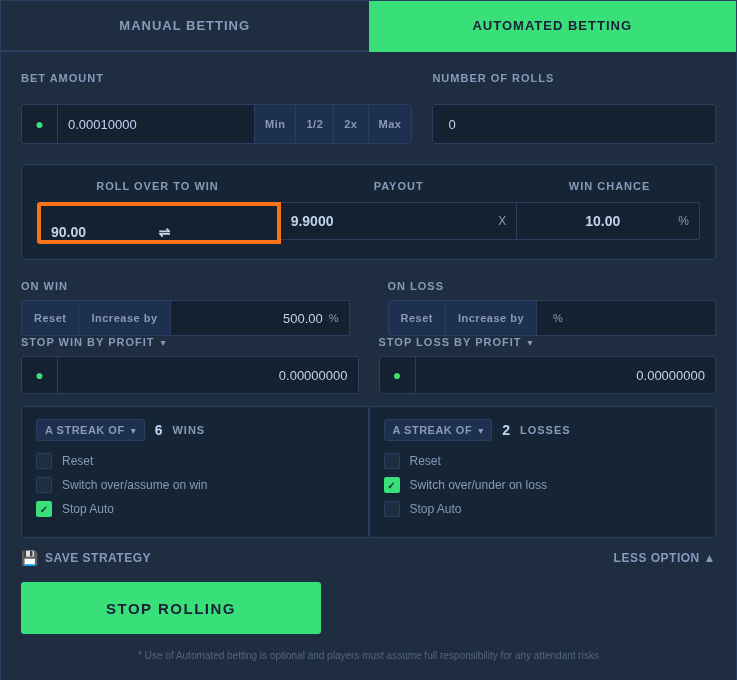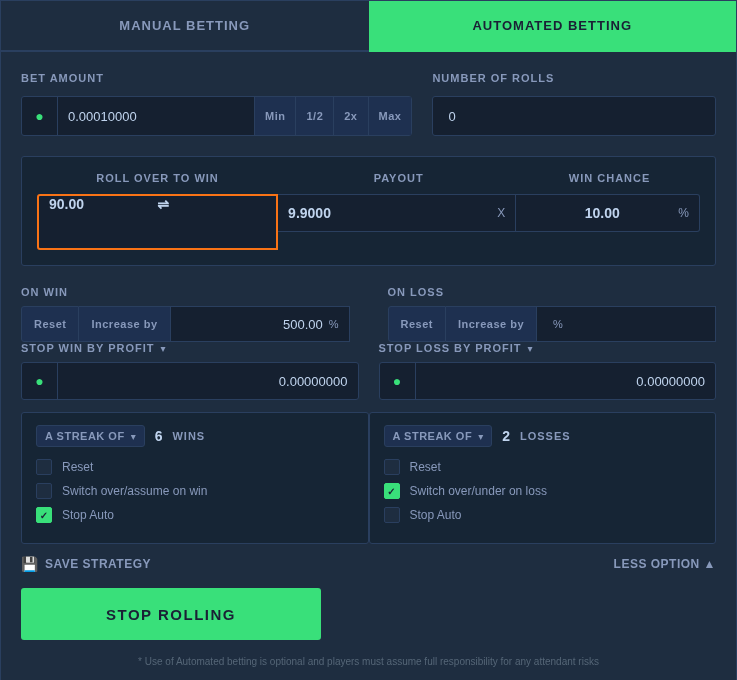--- a/index.html
+++ b/index.html
@@ -42,21 +42,21 @@
     
     .main-content {
       padding: 20px;
     }
     
     .section-label {
       font-size: 11px;
       font-weight: bold;
       color: #8899bb;
       letter-spacing: 1px;
-      margin-bottom: 12px;
+      margin-bottom: 20px;
     }
     
     .bet-row {
       display: flex;
       gap: 20px;
       margin-bottom: 20px;
     }
     .bet-col {
       flex: 1;
     }
@@ -138,25 +138,25 @@
     .col-rollover { flex: 2; }
     .col-payout { flex: 2; }
     .col-winchance { flex: 1.5; }
     .three-col-inputs {
       display: flex;
       gap: 0;
     }
     .rollover-input {
       flex: 2;
       display: flex;
-      align-items: flex-start;
+      align-items: flex-end;
       background: #152030;
-      border: 2px solid #f97316;
+      border: 4px solid #f97316;
       border-radius: 3px 0 0 3px;
-      height: 56px;
+      height: 42px;
       padding: 0 10px;
     }
     .rollover-input span {
       flex: 1;
       color: #c0d4ee;
       font-size: 14px;
       font-weight: bold;
     }
     .swap-icon {
       color: #8899bb;

